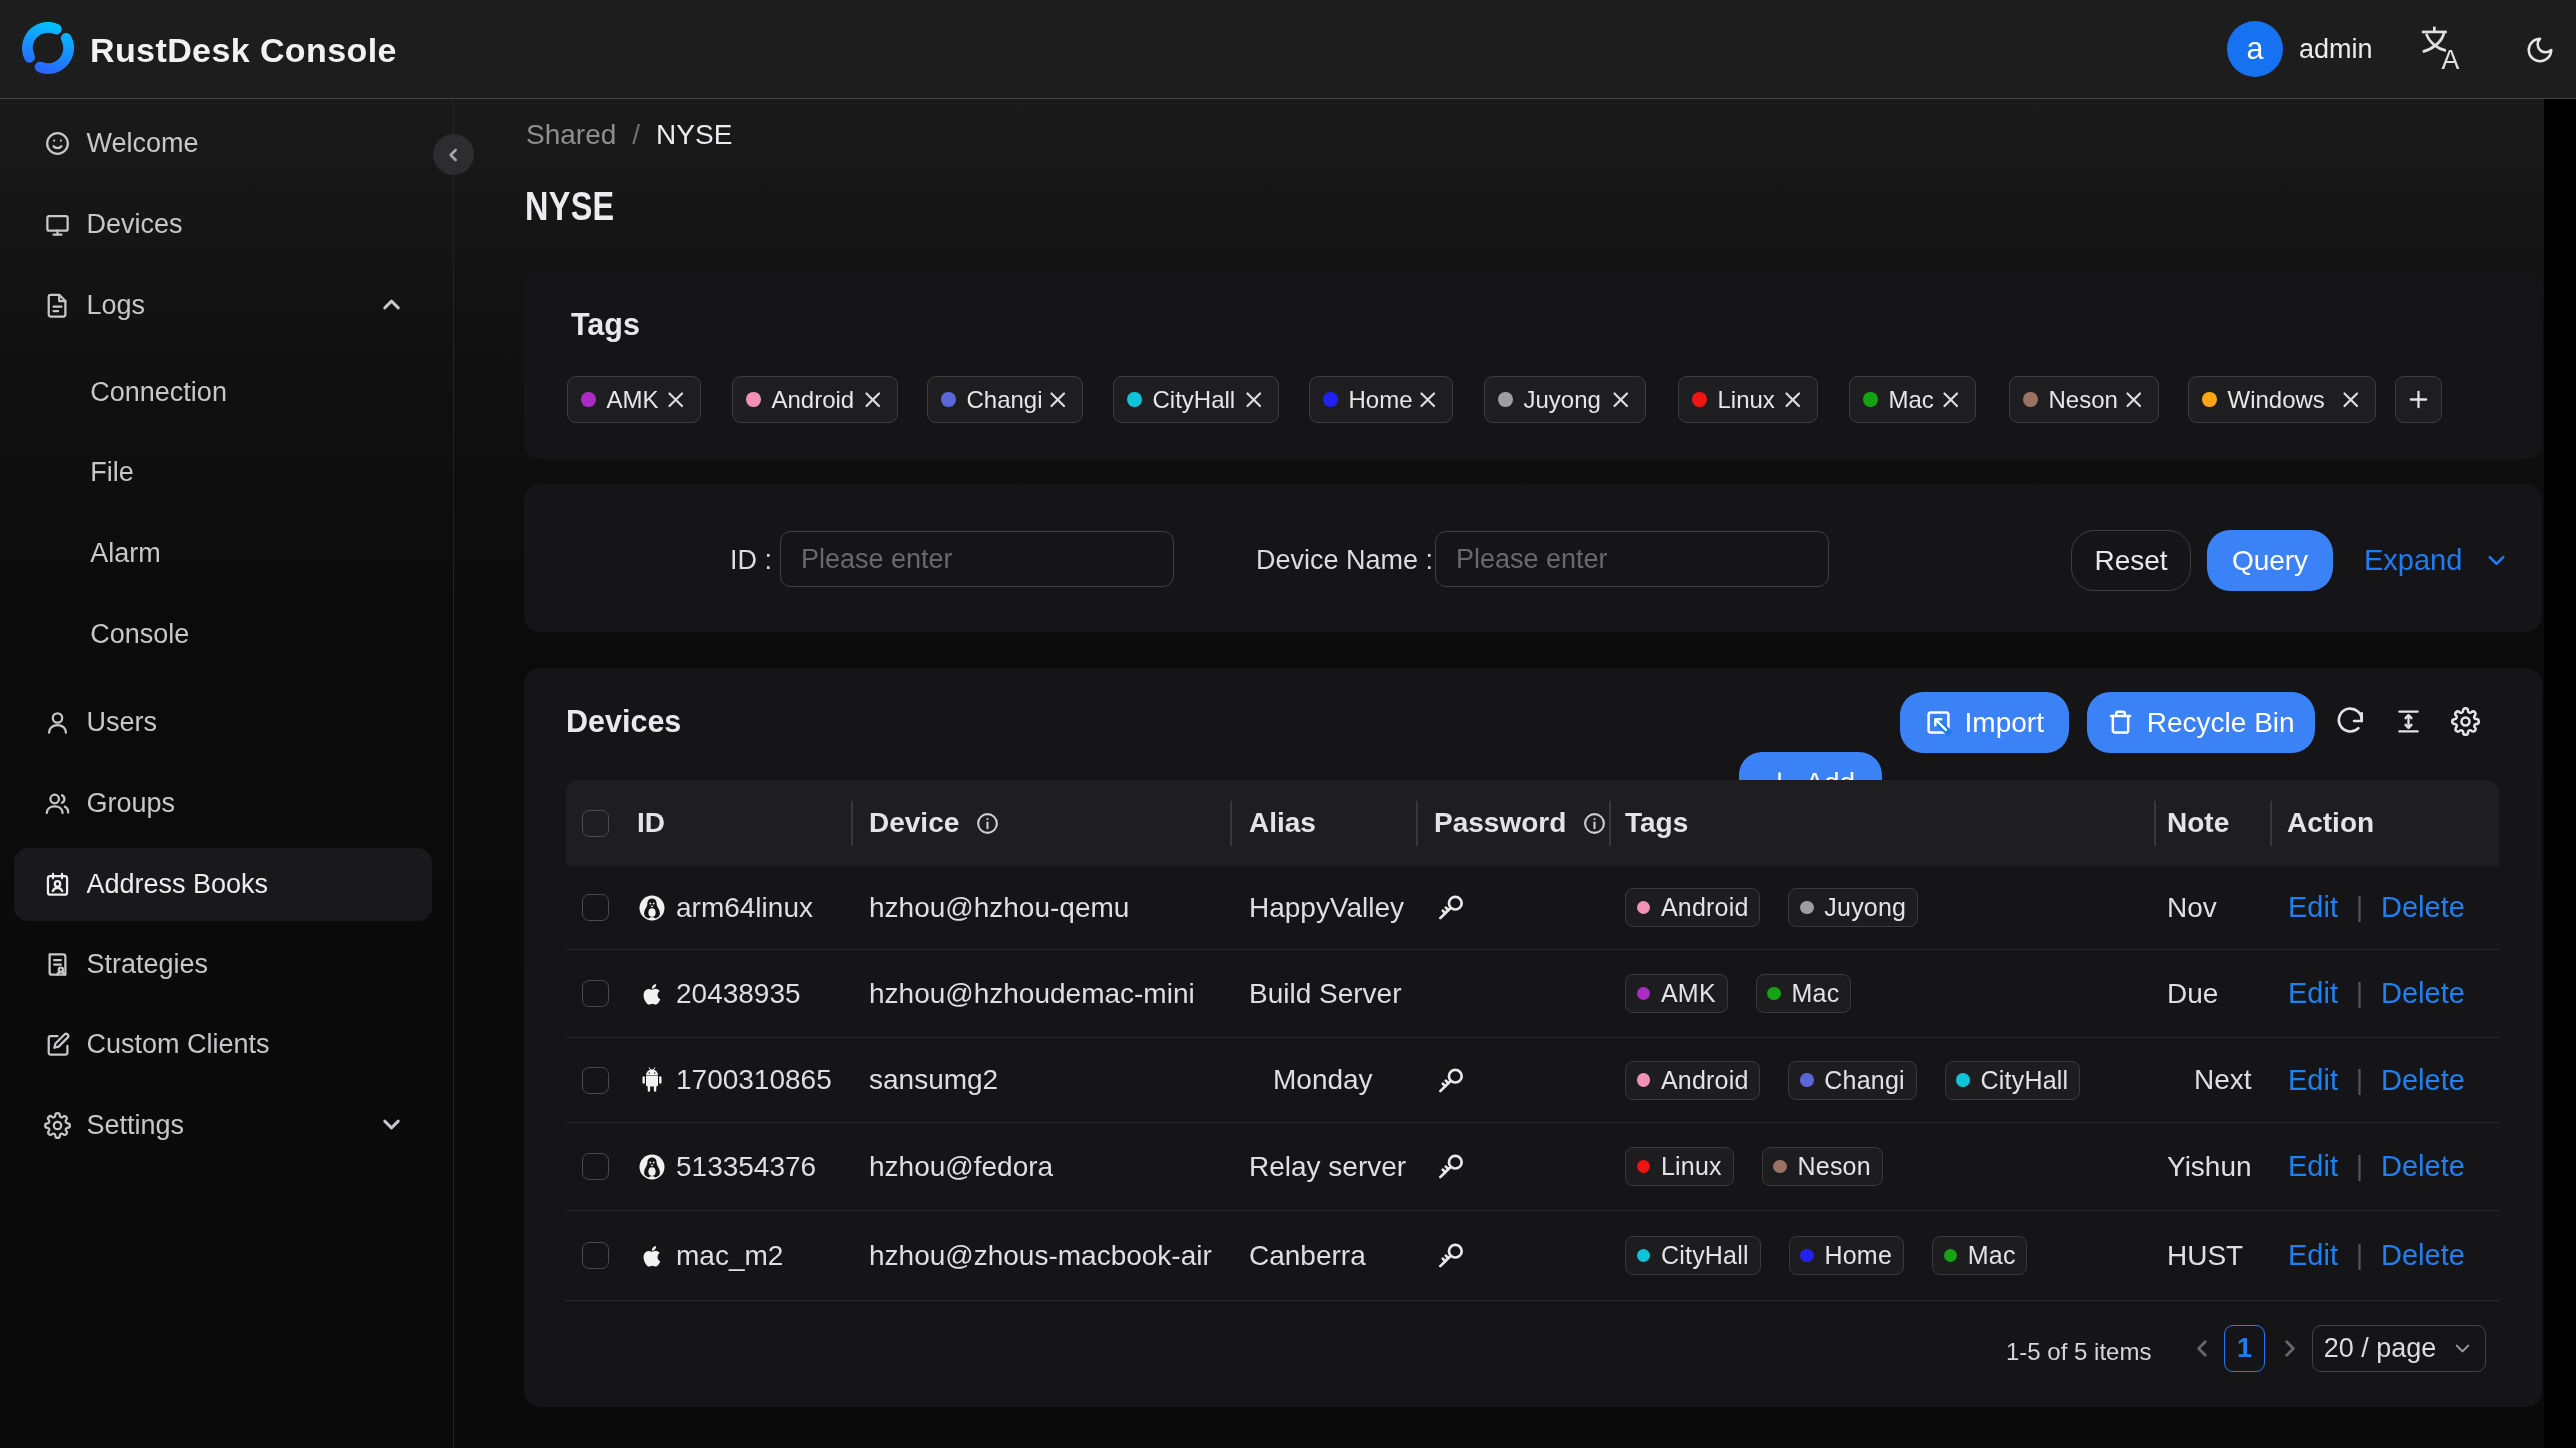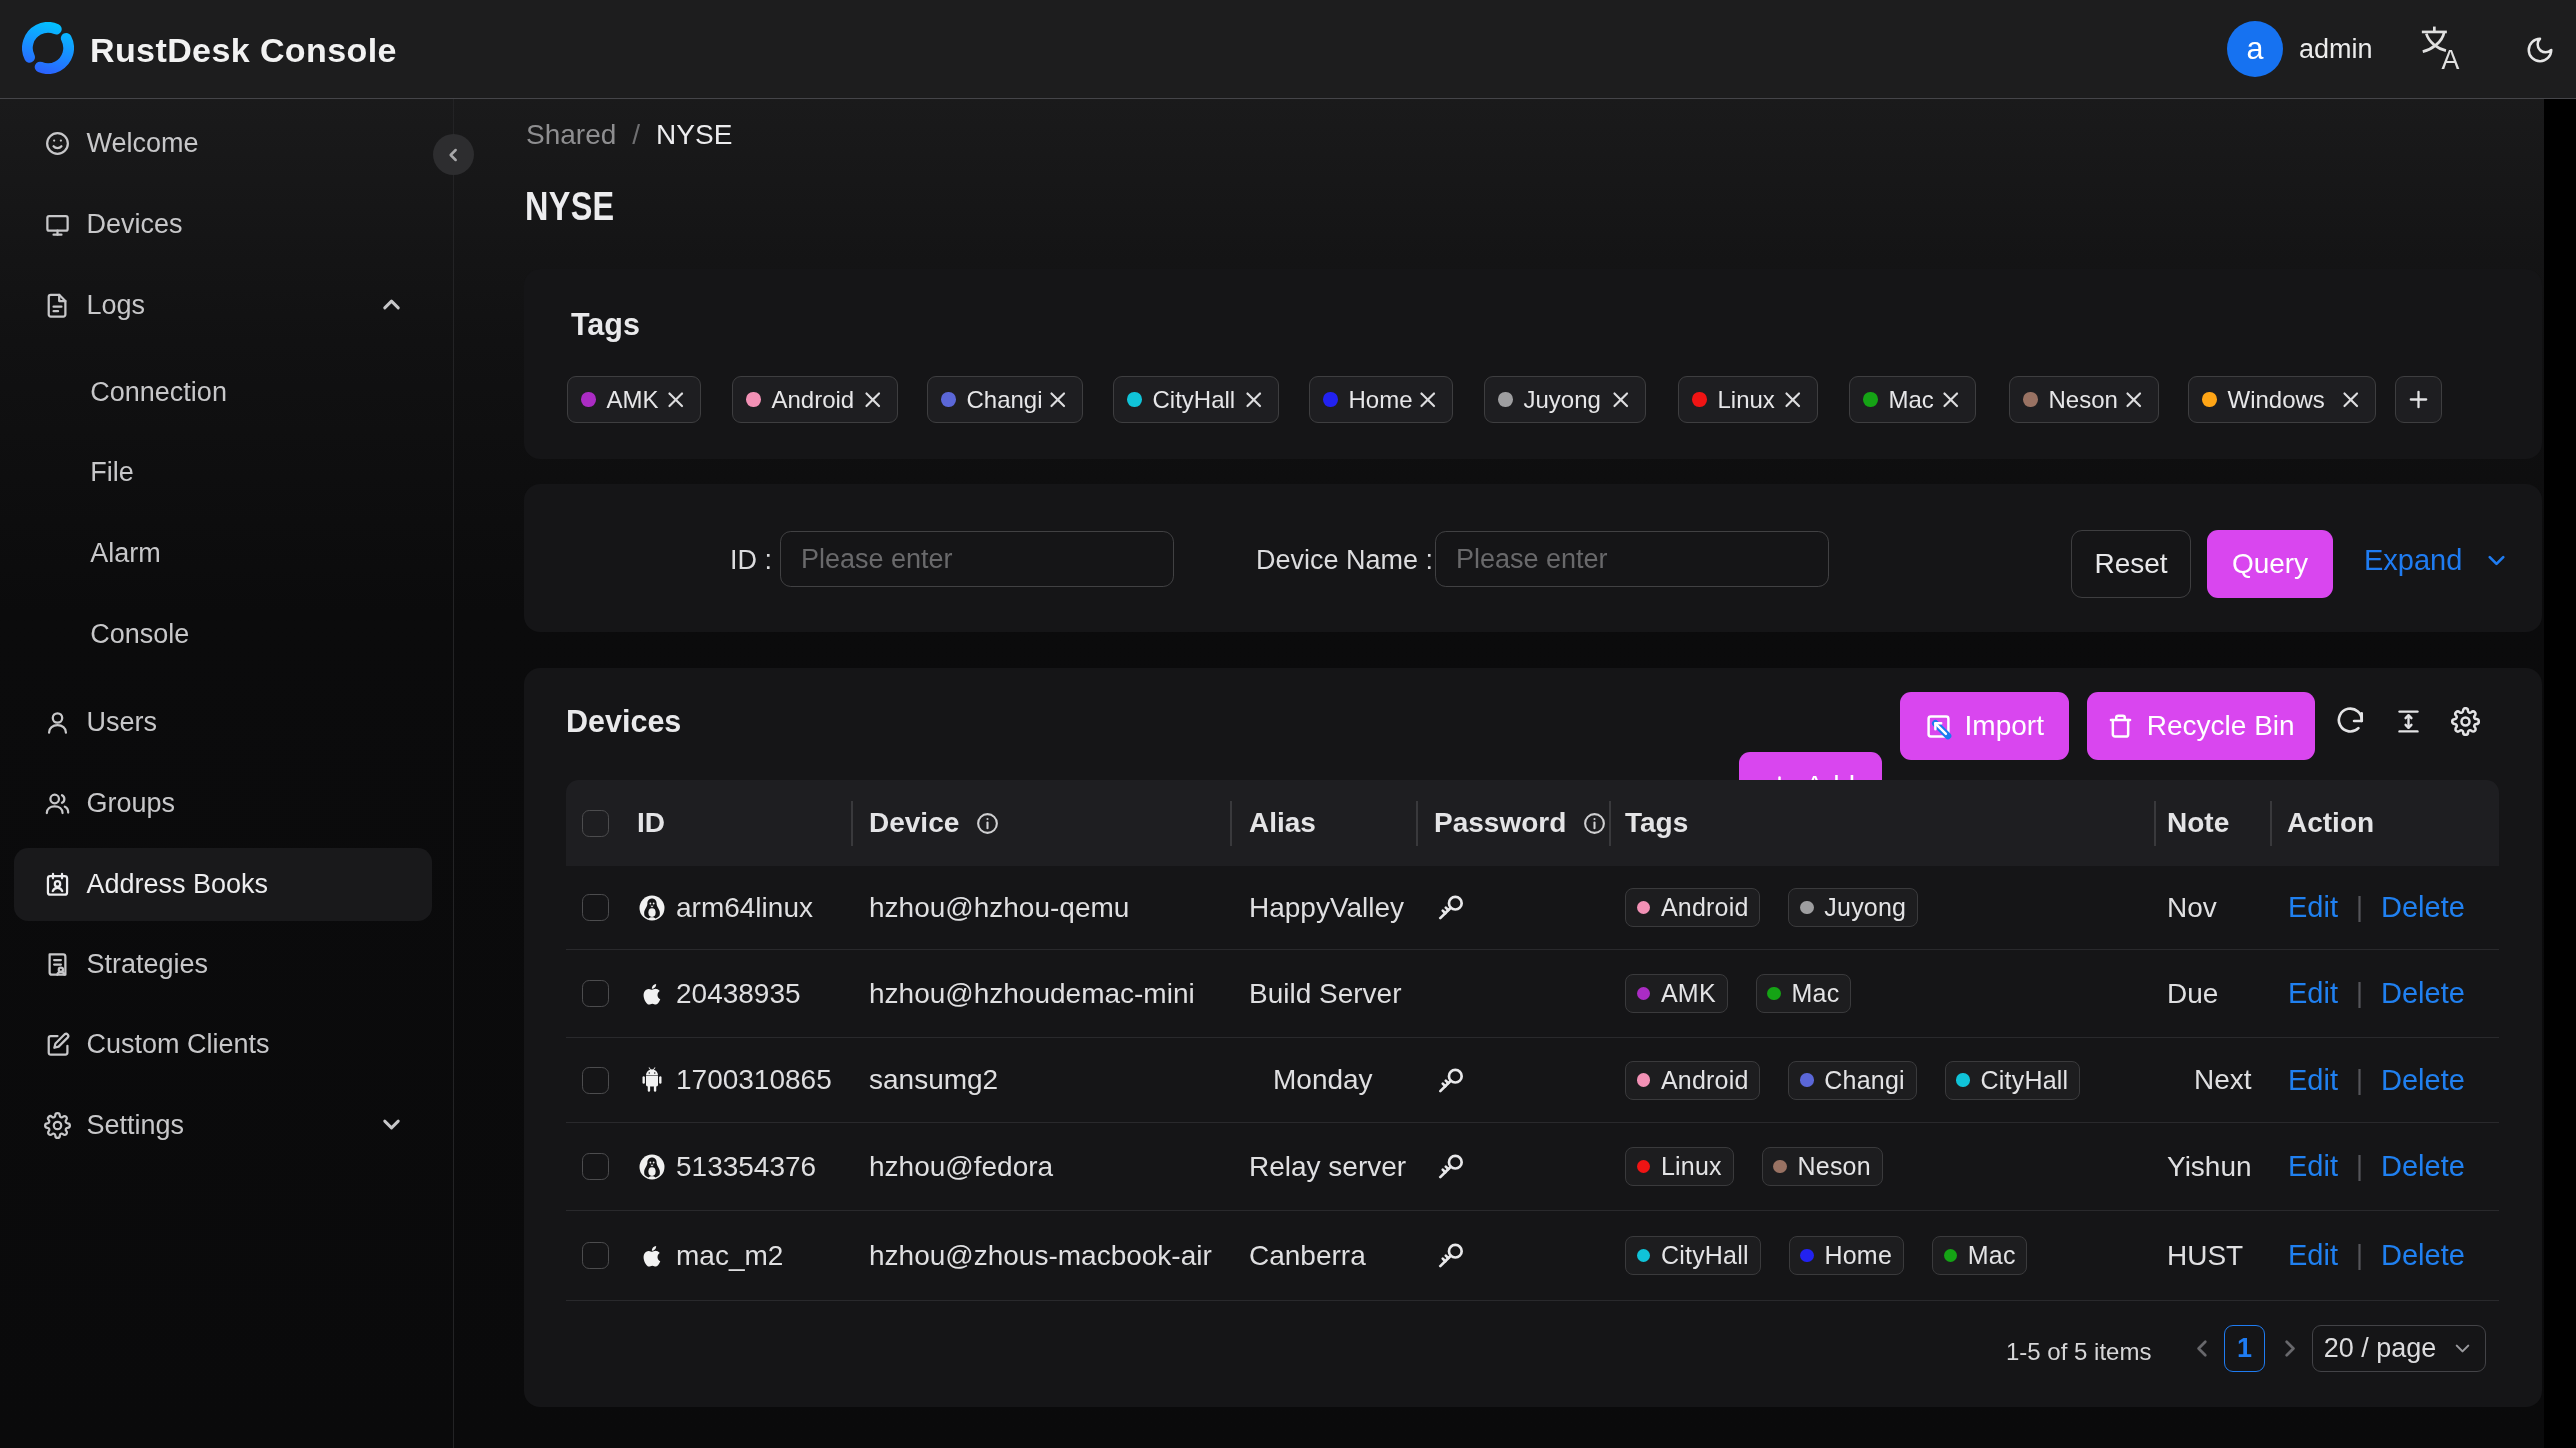--- a/index.html
+++ b/index.html
@@ -37,23 +37,23 @@
   .chip { position:absolute; height:47px; border:1.8px solid #3e3e40; background:#1e1e21; border-radius:9px; display:flex; align-items:center; padding:0 13.4px; }
   .chip .dot { width:14.3px; height:14.3px; border-radius:50%; margin-right:10.8px; }
   .chip .ct { font-size:24px; color:#e6e6e8; }
   .chip .x { margin-left:auto; width:21.5px; height:21.5px; }
   .rchip { height:39px; border:1.8px solid #3a3a3c; background:#1d1d1f; border-radius:8px; display:inline-flex; align-items:center; padding:0 10.8px; margin-right:28px; vertical-align:middle; }
   .rchip .dot { width:13.4px; height:13.4px; border-radius:50%; margin-right:10.8px; }
   .rchip .ct { font-size:25px; color:#e3e3e5; letter-spacing:0.2px; }
   
   .qlabel { position:absolute; top:61px; font-size:27px; color:#dcdcde; }
   .qinput { position:absolute; top:47px; height:56px; border:1.8px solid #414143; border-radius:10.8px; font-size:27px; color:#69696b; display:flex; align-items:center; padding-left:20px; }
-  .btn { position:absolute; height:68px; border-radius:11px; display:flex; align-items:center; justify-content:center; font-size:28px; }
+  .btn { position:absolute; height:61px; border-radius:23px; display:flex; align-items:center; justify-content:center; font-size:28px; }
   .btn.ghost { border:1.8px solid #3e3e40; color:#e8e8ea; background:transparent; }
-  .btn.blue { background:#d946ef; color:#fff; }
+  .btn.blue { background:#3b82f6; color:#fff; }
   #expand { position:absolute; left:1840px; top:60px; font-size:29px; color:#1f7cf2; }
   
   .thead { position:absolute; left:42px; top:112px; width:1933px; height:86px; background:#1e1e21; border-radius:12.5px 12.5px 0 0; }
   .trow { position:absolute; left:42px; width:1933px; border-bottom:1.8px solid #29292c; }
   .cell { position:absolute; font-size:28px; color:#dfdfe1; display:flex; align-items:center; height:100%; }
   .hcell { font-weight:700; font-size:28px; color:#e4e4e6; }
   .cbx { position:absolute; width:27px; height:27px; border:1.8px solid #4c4c4e; border-radius:7.2px; top:50%; margin-top:-13.4px; }
   .vdiv { position:absolute; top:50%; margin-top:-22.4px; width:1.8px; height:45px; background:#39393c; }
   .blue { color:#2080f0; }
   .alink { font-size:29px; color:#2080f0; }

